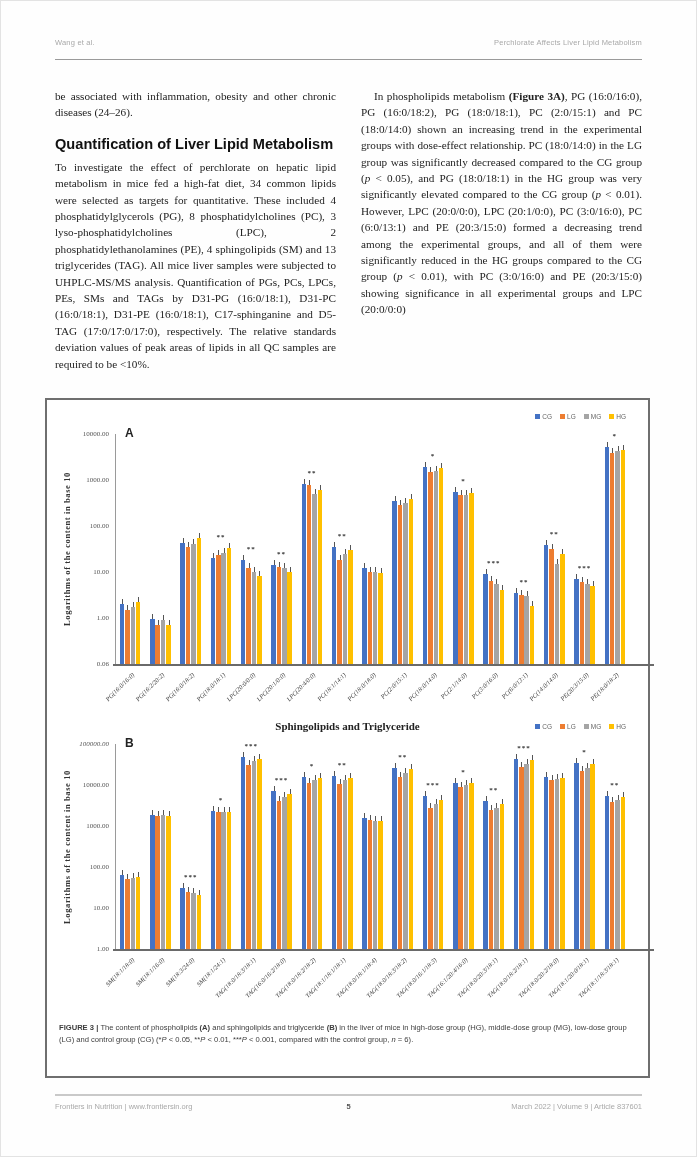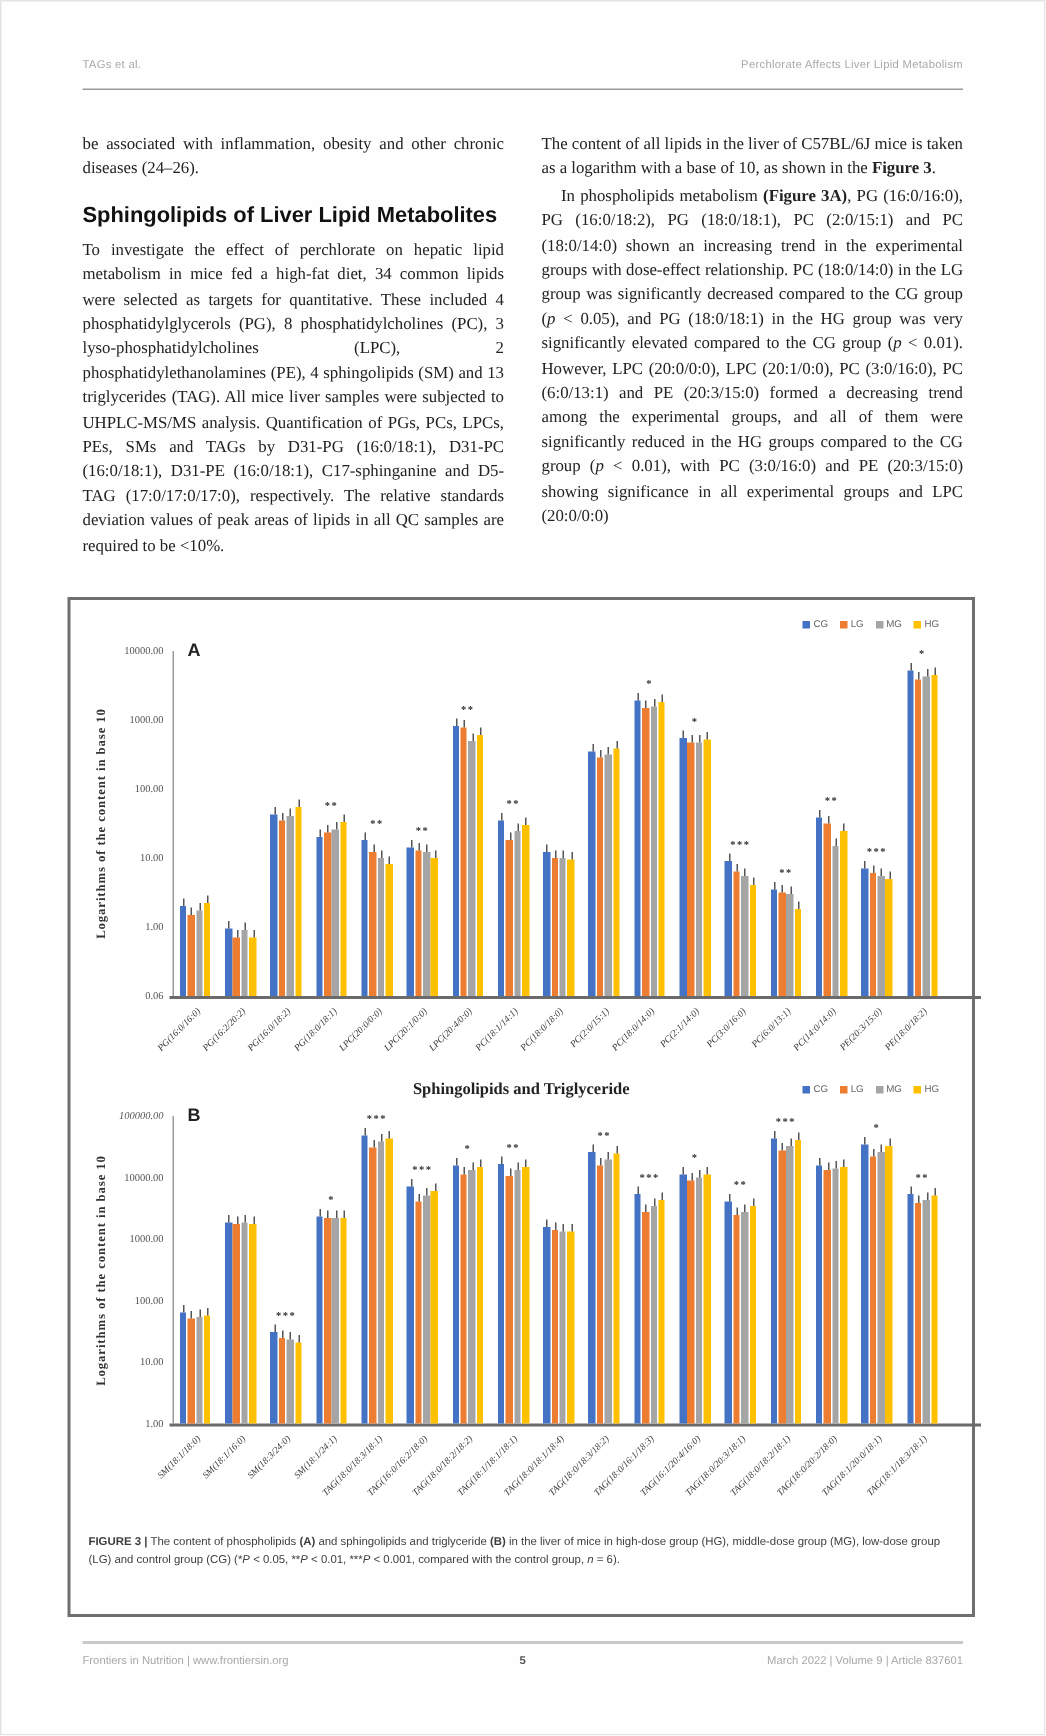--- a/index.html
+++ b/index.html
@@ -55,32 +55,31 @@
        font-size:7.5px;color:#a8a8a8;}
   .ftr-left{left:55px;}
   .ftr-center{left:0;right:0;text-align:center;color:#555;font-weight:700;}
   .ftr-right{right:55px;text-align:right;}
 </style>
 </head>
 <body>
 
 <div class="page">
 
-  <div class="hdr-text hdr-left">TAGs et al.</div>
+  <div class="hdr-text hdr-left">Wang et al.</div>
   <div class="hdr-text hdr-right">Perchlorate Affects Liver Lipid Metabolism</div>
   <div class="rule rule-top"></div>
 
   <div class="col col-left">
     <p class="body-p">be associated with inflammation, obesity and other chronic diseases (24–26).</p>
-    <h2 class="sec-heading">Sphingolipids of Liver Lipid Metabolites</h2>
+    <h2 class="sec-heading">Quantification of Liver Lipid Metabolism</h2>
     <p class="body-p">To investigate the effect of perchlorate on hepatic lipid metabolism in mice fed a high-fat diet, 34 common lipids were selected as targets for quantitative. These included 4 phosphatidylglycerols (PG), 8 phosphatidylcholines (PC), 3 lyso-phosphatidylcholines (LPC), 2 phosphatidylethanolamines (PE), 4 sphingolipids (SM) and 13 triglycerides (TAG). All mice liver samples were subjected to UHPLC-MS/MS analysis. Quantification of PGs, PCs, LPCs, PEs, SMs and TAGs by D31-PG (16:0/18:1), D31-PC (16:0/18:1), D31-PE (16:0/18:1), C17-sphinganine and D5-TAG (17:0/17:0/17:0), respectively. The relative standards deviation values of peak areas of lipids in all QC samples are required to be &lt;10%.</p>
   </div>
 
   <div class="col col-right">
-    <p class="body-p"><span>The content of all lipids in the liver of C57BL/6J mice is taken as a logarithm with a base of 10, as shown in the </span><span style="font-weight: 700;">Figure 3</span><span>.</span></p>
     <p class="body-p indent"><span>In phospholipids metabolism </span><span style="font-weight: 700;">(Figure 3A)</span><span>, PG (16:0/16:0), PG (16:0/18:2), PG (18:0/18:1), PC (2:0/15:1) and PC (18:0/14:0) shown an increasing trend in the experimental groups with dose-effect relationship. PC (18:0/14:0) in the LG group was significantly decreased compared to the CG group (</span><span style="font-style: italic;">p</span><span> &lt; 0.05), and PG (18:0/18:1) in the HG group was very significantly elevated compared to the CG group (</span><span style="font-style: italic;">p</span><span> &lt; 0.01). However, LPC (20:0/0:0), LPC (20:1/0:0), PC (3:0/16:0), PC (6:0/13:1) and PE (20:3/15:0) formed a decreasing trend among the experimental groups, and all of them were significantly reduced in the HG groups compared to the CG group (</span><span style="font-style: italic;">p</span><span> &lt; 0.01), with PC (3:0/16:0) and PE (20:3/15:0) showing significance in all experimental groups and LPC (20:0/0:0)</span></p>
   </div>
 
   <div class="fig-box">
     <div class="chart chart-a">
         <div class="legend" style="top: 5px; right: 14px;">
           <div class="li">
             <div class="sw" style="background: rgb(68, 114, 196);"></div>
             <span>CG</span>
           </div>

